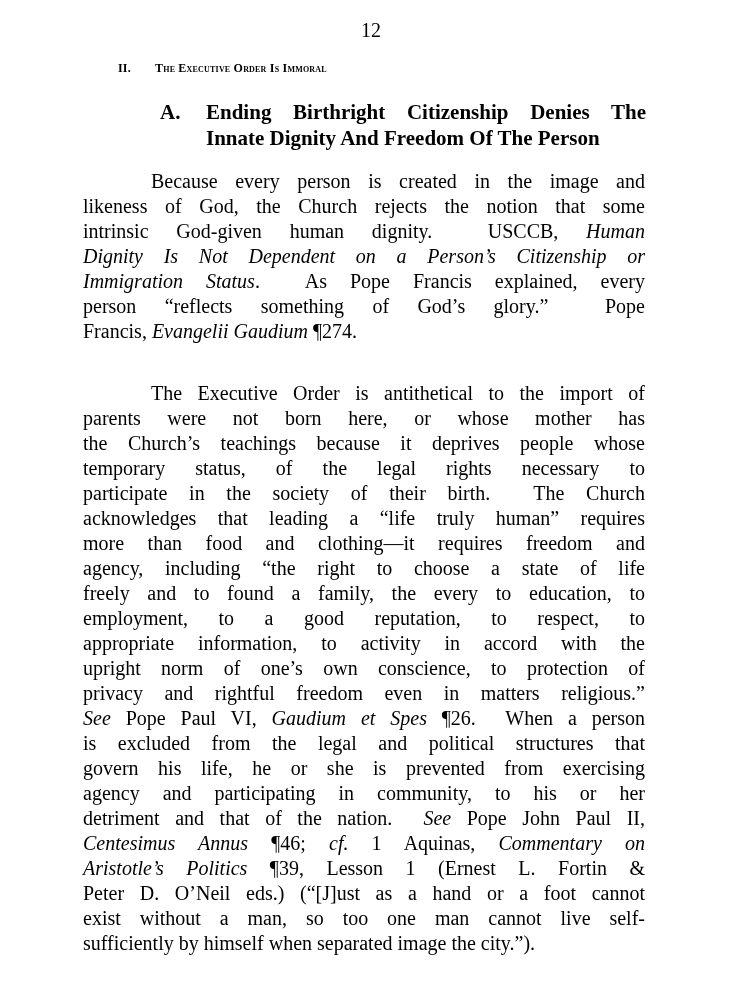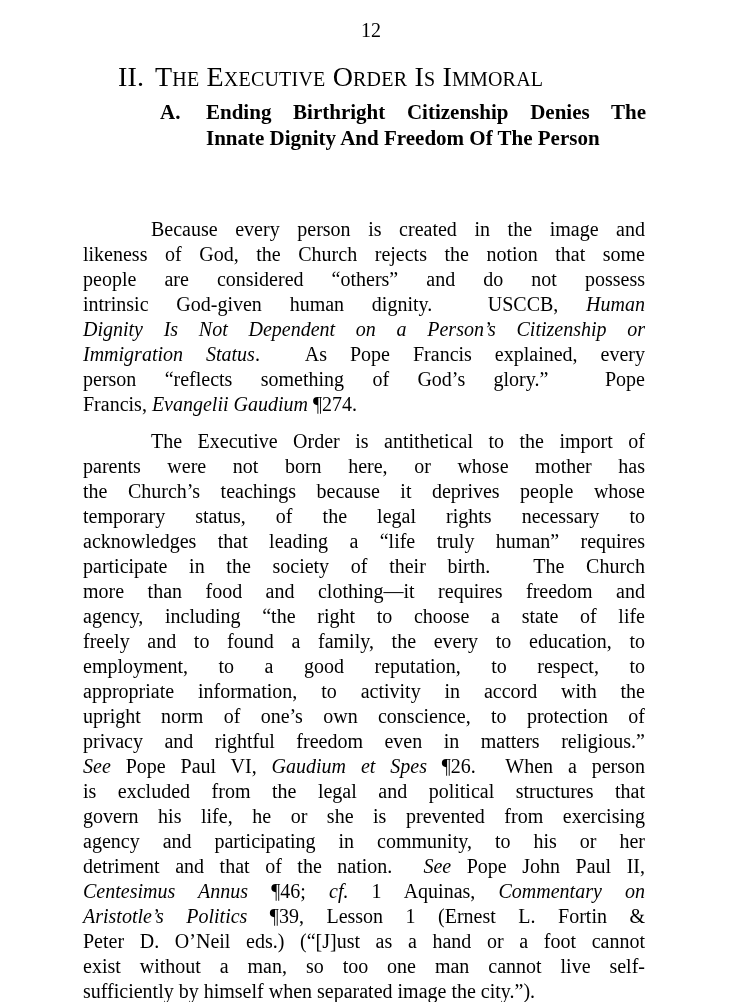--- a/index.html
+++ b/index.html
@@ -23,22 +23,22 @@
     left: 0;
     width: 742px;
     text-align: center;
     font-size: 20px;
     line-height: 24px;
   }
   .heading {
     position: absolute;
     top: 61px;
     left: 118px;
-    font-size: 28px;
-    font-weight: normal;
+    font-size: 12px;
+    font-weight: bold;
     font-variant: small-caps;
     letter-spacing: 0.2px;
     white-space: nowrap;
   }
   .heading .num {
     display: inline-block;
     width: 37px;
     font-variant: normal;
   }
   .subheading {
@@ -67,21 +67,20 @@
   .jline.last {
     text-align: left;
     text-align-last: left;
   }
   .para {
     position: absolute;
     left: 83px;
     width: 562px;
     font-size: 20px;
     line-height: 25px;
-    margin-top: 48px;
   }
   .para .jline.first {
     padding-left: 68px;
   }
   .it {
     font-style: italic;
   }
 </style>
 </head>
 <body>
@@ -97,34 +96,33 @@
     <span class="label">A.</span>
     <span class="sublines">
         <div class="jline">Ending Birthright Citizenship Denies The</div>
         <div class="jline last">Innate Dignity And Freedom Of The Person</div>
       </span>
   </div>
 
   <div class="para" id="para-0" style="top:169px">
       <div class="jline first"><span>Because every person is created in the image and</span></div>
       <div class="jline"><span>likeness of God, the Church rejects the notion that some</span></div>
-      <div class="jline"><span>people are considered “others” and do not possess</span></div>
       <div class="jline"><span>intrinsic God-given human dignity.  USCCB, </span><span class="it">Human</span></div>
       <div class="jline"><span class="it">Dignity Is Not Dependent on a Person’s Citizenship or</span></div>
       <div class="jline"><span class="it">Immigration Status</span><span>.  As Pope Francis explained, every</span></div>
       <div class="jline"><span>person “reflects something of God’s glory.”  Pope</span></div>
       <div class="jline last"><span>Francis, </span><span class="it">Evangelii Gaudium</span><span> ¶274.</span></div>
     </div>
   <div class="para" id="para-1" style="top:381px">
       <div class="jline first"><span>The Executive Order is antithetical to the import of</span></div>
       <div class="jline"><span>parents were not born here, or whose mother has</span></div>
       <div class="jline"><span>the Church’s teachings because it deprives people whose</span></div>
       <div class="jline"><span>temporary status, of the legal rights necessary to</span></div>
+      <div class="jline"><span>participate in the society of their birth.  The Church</span></div>
       <div class="jline"><span>acknowledges that leading a “life truly human” requires</span></div>
-      <div class="jline"><span>participate in the society of their birth.  The Church</span></div>
       <div class="jline"><span>more than food and clothing—it requires freedom and</span></div>
       <div class="jline"><span>agency, including “the right to choose a state of life</span></div>
       <div class="jline"><span>freely and to found a family, the every to education, to</span></div>
       <div class="jline"><span>employment, to a good reputation, to respect, to</span></div>
       <div class="jline"><span>appropriate information, to activity in accord with the</span></div>
       <div class="jline"><span>upright norm of one’s own conscience, to protection of</span></div>
       <div class="jline"><span>privacy and rightful freedom even in matters religious.”</span></div>
       <div class="jline"><span class="it">See</span><span> Pope Paul VI, </span><span class="it">Gaudium et Spes</span><span> ¶26.  When a person</span></div>
       <div class="jline"><span>is excluded from the legal and political structures that</span></div>
       <div class="jline"><span>govern his life, he or she is prevented from exercising</span></div>

